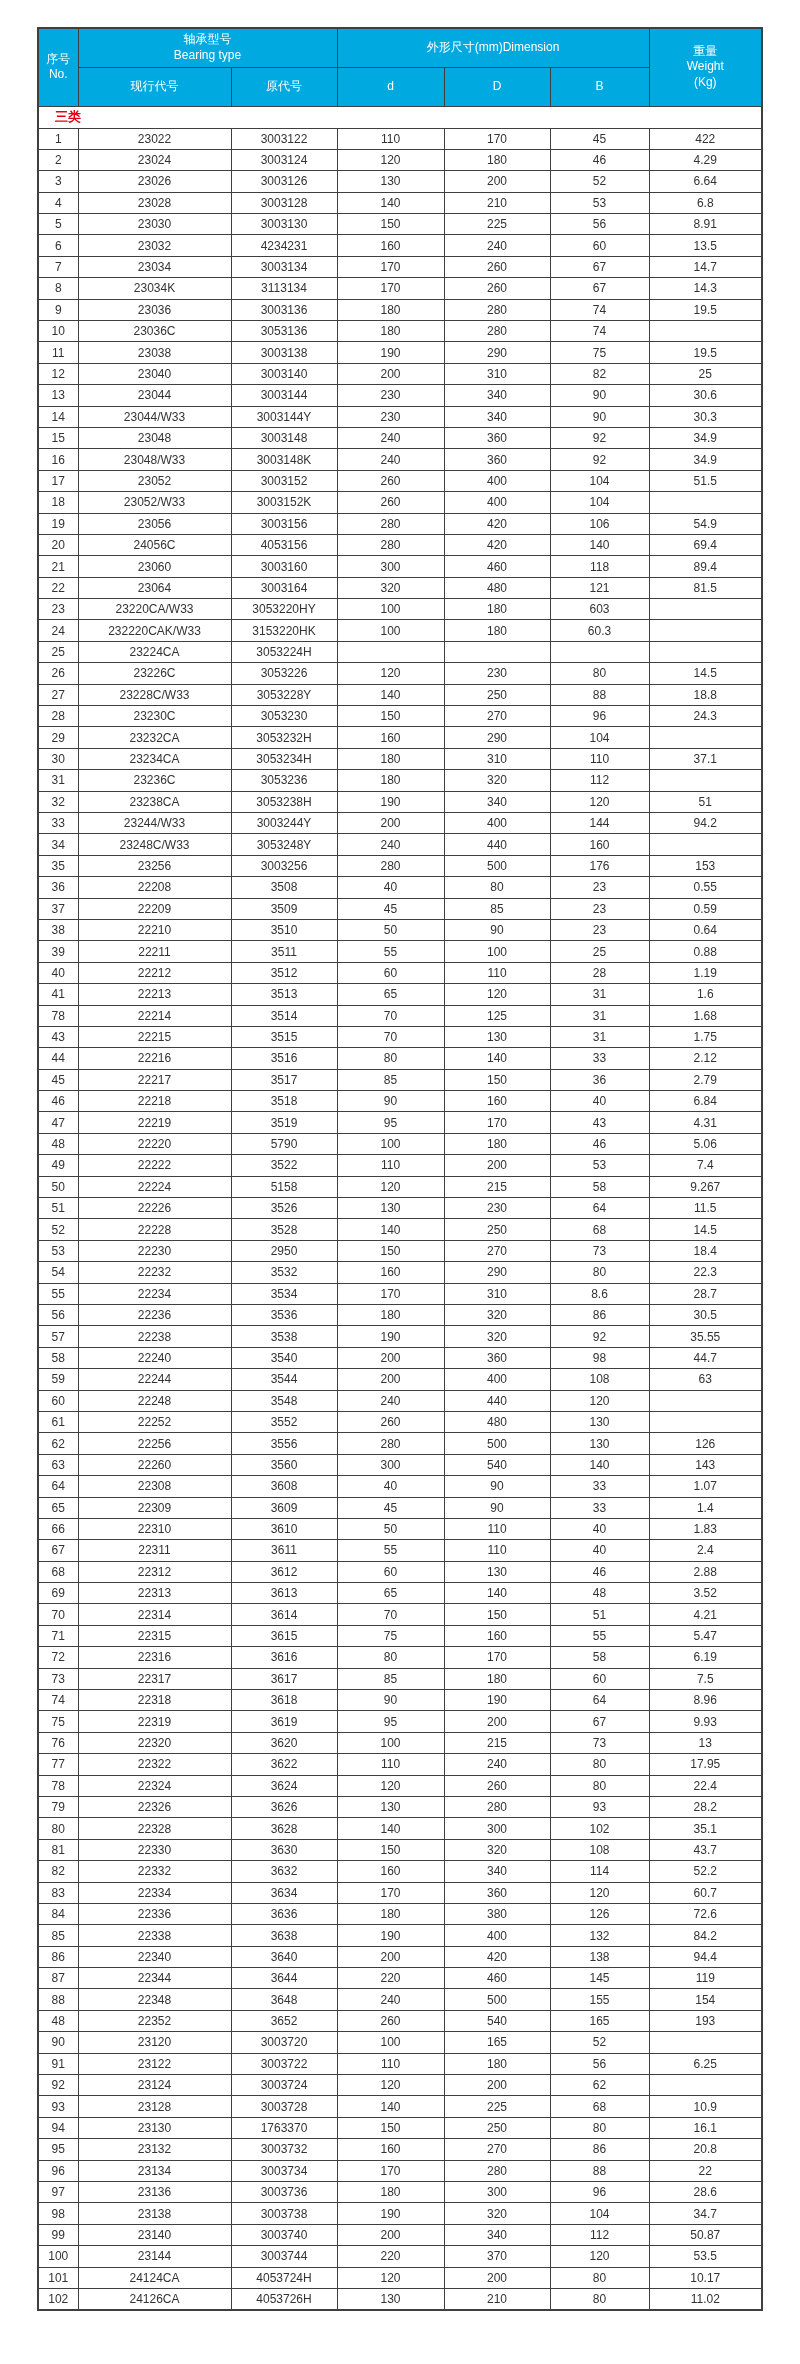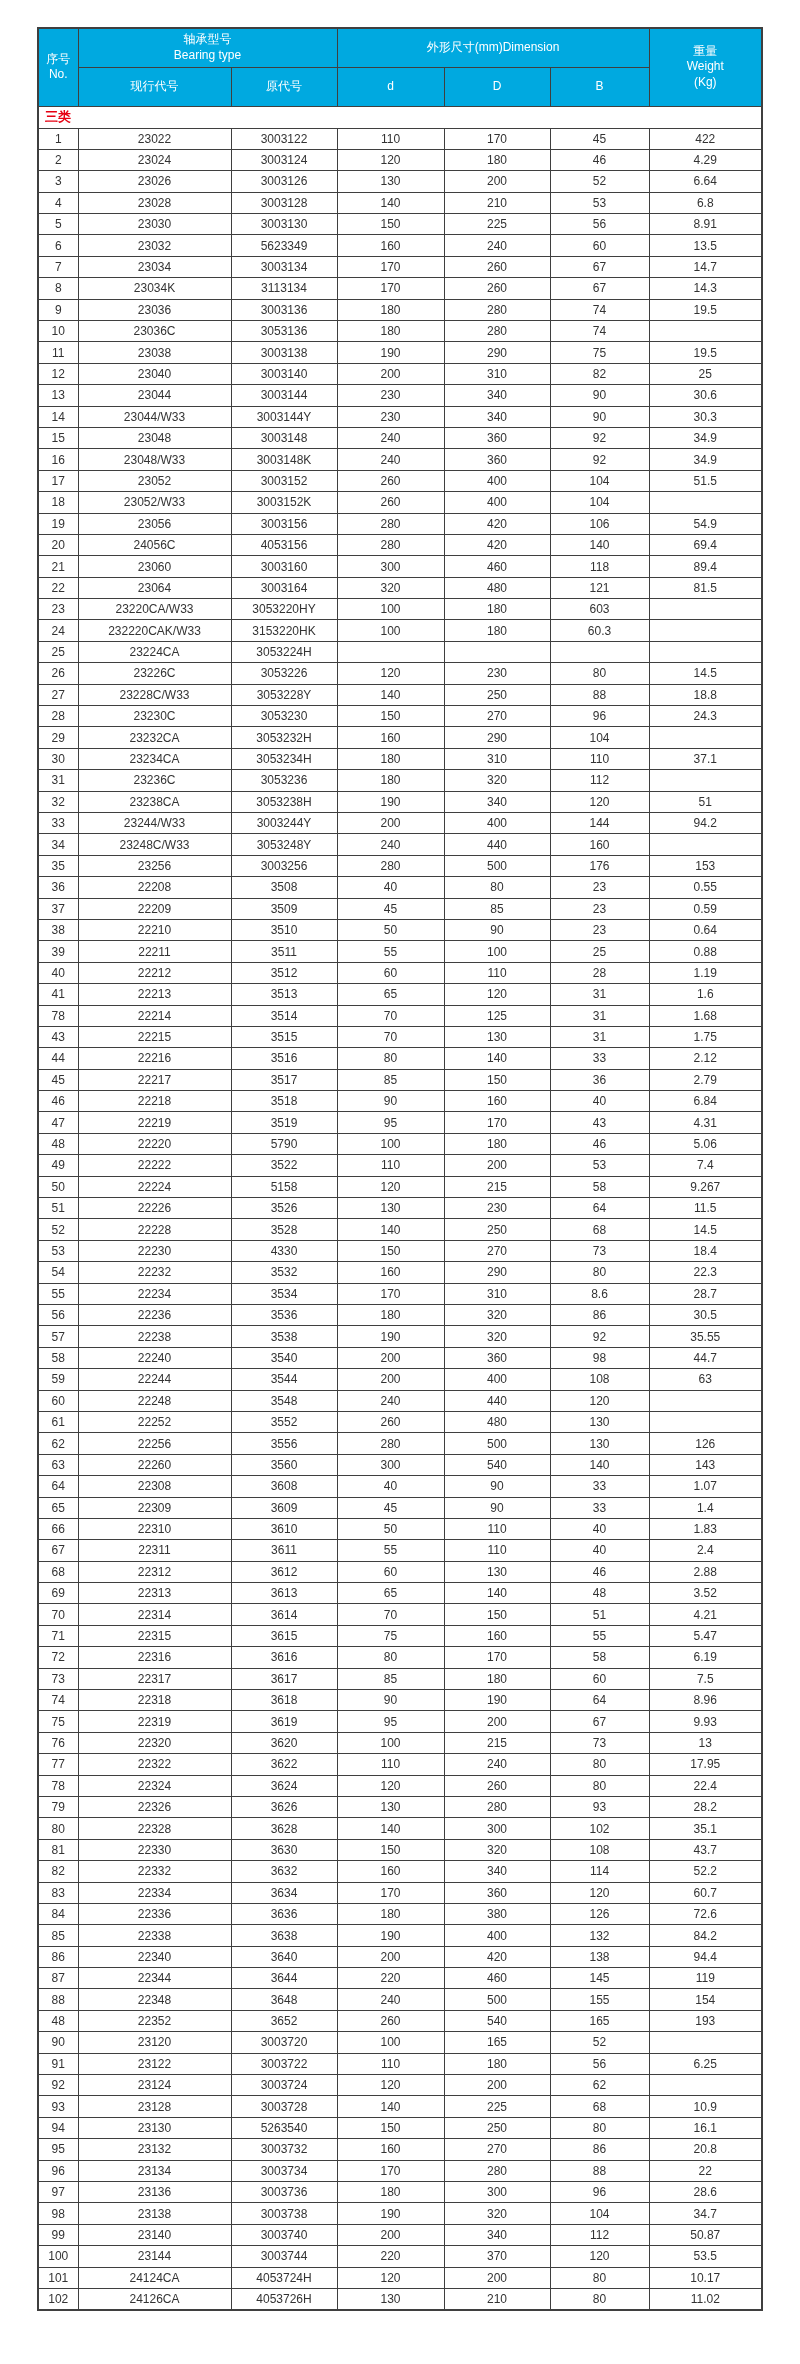--- a/index.html
+++ b/index.html
@@ -17,21 +17,21 @@
     border:1px solid var(--border,#3f3f3f);
     text-align:center;vertical-align:middle;
     padding:0;overflow:hidden;white-space:nowrap;
   }
   thead th{
     background:var(--header-bg,#00a9e0);
     color:#ffffff;font-weight:normal;font-size:12px;line-height:1.3;
   }
   thead tr{height:39px;}
   .section-row td{
-    height:21px;text-align:left;padding-left:6px;
+    height:21px;text-align:left;padding-left:16px;
     color:var(--section-color,#e60012);
     font-weight:bold;font-size:13px;background:#ffffff;
   }
   .data-row td{
     height:20.4px;font-size:12px;color:#333333;background:#ffffff;
   }
 </style>
 </head>
 <body>
 
@@ -106,21 +106,21 @@
           <td>23030</td>
           <td>3003130</td>
           <td>150</td>
           <td>225</td>
           <td>56</td>
           <td>8.91</td>
         </tr>
         <tr class="data-row">
           <td>6</td>
           <td>23032</td>
-          <td>5623349</td>
+          <td>4234231</td>
           <td>160</td>
           <td>240</td>
           <td>60</td>
           <td>13.5</td>
         </tr>
         <tr class="data-row">
           <td>7</td>
           <td>23034</td>
           <td>3003134</td>
           <td>170</td>
@@ -529,21 +529,21 @@
           <td>22228</td>
           <td>3528</td>
           <td>140</td>
           <td>250</td>
           <td>68</td>
           <td>14.5</td>
         </tr>
         <tr class="data-row">
           <td>53</td>
           <td>22230</td>
-          <td>4330</td>
+          <td>2950</td>
           <td>150</td>
           <td>270</td>
           <td>73</td>
           <td>18.4</td>
         </tr>
         <tr class="data-row">
           <td>54</td>
           <td>22232</td>
           <td>3532</td>
           <td>160</td>
@@ -898,21 +898,21 @@
           <td>23128</td>
           <td>3003728</td>
           <td>140</td>
           <td>225</td>
           <td>68</td>
           <td>10.9</td>
         </tr>
         <tr class="data-row">
           <td>94</td>
           <td>23130</td>
-          <td>5263540</td>
+          <td>1763370</td>
           <td>150</td>
           <td>250</td>
           <td>80</td>
           <td>16.1</td>
         </tr>
         <tr class="data-row">
           <td>95</td>
           <td>23132</td>
           <td>3003732</td>
           <td>160</td>

